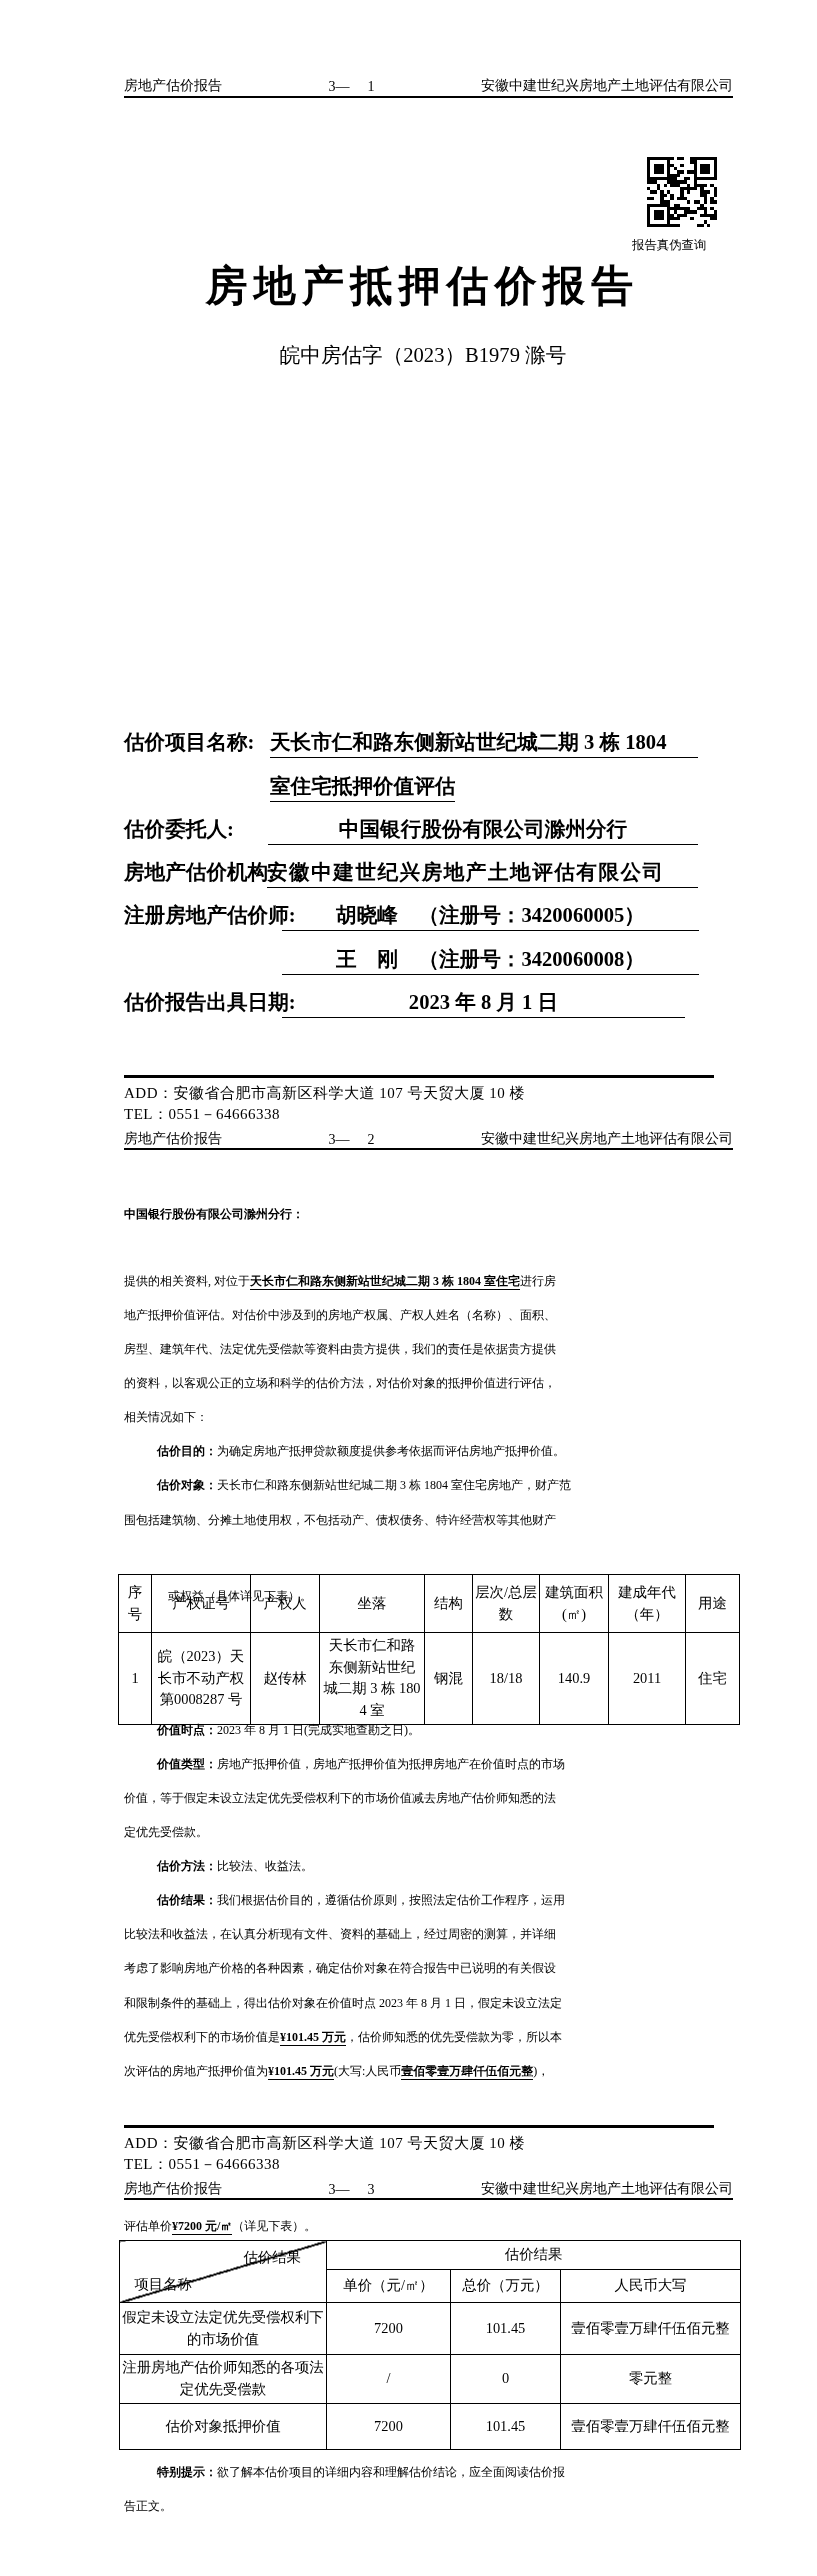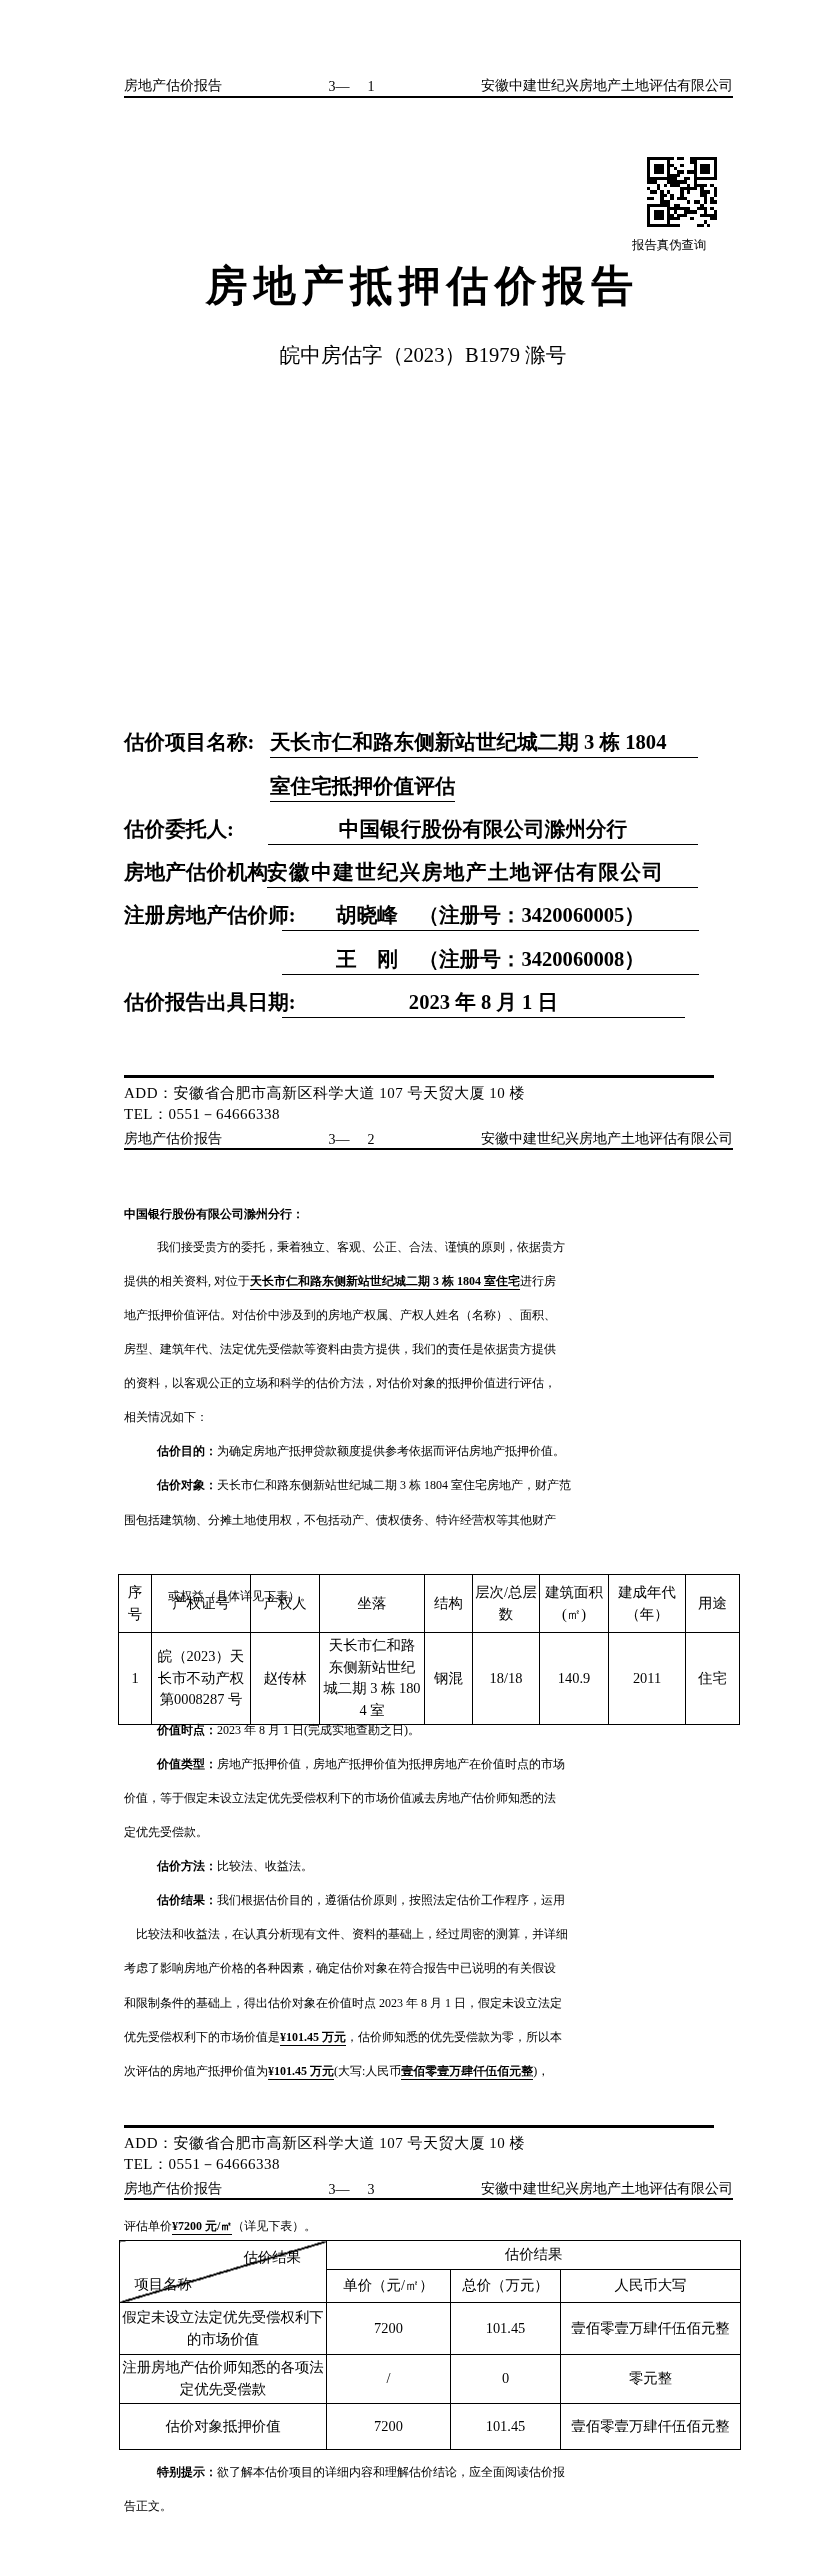--- a/index.html
+++ b/index.html
@@ -227,21 +227,20 @@
     <span class="hdr-mid">
       <span>3—</span>
       <span>2</span>
     </span>
     <span>安徽中建世纪兴房地产土地评估有限公司</span>
   </div>
   <div class="hline" style="top:1148px;"></div>
 
   <div class="bodyline lb" style="top:1206px;">中国银行股份有限公司滁州分行：</div>
 
-  <div class="bodyline ind" style="top:1239px;">我们接受贵方的委托，秉着独立、客观、公正、合法、谨慎的原则，依据贵方</div>
   <div class="bodyline" style="top:1273px;"><span>提供的相关资料, 对位于</span><span class="em">天长市仁和路东侧新站世纪城二期 3 栋 1804 室住宅</span><span>进行房</span></div>
   <div class="bodyline" style="top:1307px;">地产抵押价值评估。对估价中涉及到的房地产权属、产权人姓名（名称）、面积、</div>
   <div class="bodyline" style="top:1341px;">房型、建筑年代、法定优先受偿款等资料由贵方提供，我们的责任是依据贵方提供</div>
   <div class="bodyline" style="top:1375px;">的资料，以客观公正的立场和科学的估价方法，对估价对象的抵押价值进行评估，</div>
   <div class="bodyline" style="top:1409px;">相关情况如下：</div>
 
   <div class="bodyline ind" style="top:1443px;"><span class="lb">估价目的：</span><span>为确定房地产抵押贷款额度提供参考依据而评估房地产抵押价值。</span></div>
   <div class="bodyline ind" style="top:1477px;"><span class="lb">估价对象：</span><span>天长市仁和路东侧新站世纪城二期 3 栋 1804 室住宅房地产，财产范</span></div>
   <div class="bodyline" style="top:1512px;">围包括建筑物、分摊土地使用权，不包括动产、债权债务、特许经营权等其他财产</div>
   <div class="bodyline" style="top:1588px;margin-left:44px;">或权益（具体详见下表）。</div>
@@ -283,21 +282,21 @@
     </tr>
   </tbody>
     </table>
 
   <div class="bodyline ind" style="top:1722px;"><span class="lb">价值时点：</span><span>2023 年 8 月 1 日(完成实地查勘之日)。</span></div>
   <div class="bodyline ind" style="top:1756px;"><span class="lb">价值类型：</span><span>房地产抵押价值，房地产抵押价值为抵押房地产在价值时点的市场</span></div>
   <div class="bodyline" style="top:1790px;">价值，等于假定未设立法定优先受偿权利下的市场价值减去房地产估价师知悉的法</div>
   <div class="bodyline" style="top:1824px;">定优先受偿款。</div>
   <div class="bodyline ind" style="top:1858px;"><span class="lb">估价方法：</span><span>比较法、收益法。</span></div>
   <div class="bodyline ind" style="top:1892px;"><span class="lb">估价结果：</span><span>我们根据估价目的，遵循估价原则，按照法定估价工作程序，运用</span></div>
-  <div class="bodyline" style="top:1926px;margin-left:12px;">比较法和收益法，在认真分析现有文件、资料的基础上，经过周密的测算，并详细</div>
+  <div class="bodyline" style="top:1926px;">比较法和收益法，在认真分析现有文件、资料的基础上，经过周密的测算，并详细</div>
   <div class="bodyline" style="top:1960px;">考虑了影响房地产价格的各种因素，确定估价对象在符合报告中已说明的有关假设</div>
   <div class="bodyline" style="top:1995px;">和限制条件的基础上，得出估价对象在价值时点 2023 年 8 月 1 日，假定未设立法定</div>
   <div class="bodyline" style="top:2029px;"><span>优先受偿权利下的市场价值是</span><span class="em">¥101.45 万元</span><span>，估价师知悉的优先受偿款为零，所以本</span></div>
   <div class="bodyline" style="top:2063px;"><span>次评估的房地产抵押价值为</span><span class="em">¥101.45 万元</span><span>(大写:人民币</span><span class="em">壹佰零壹万肆仟伍佰元整</span><span>)，</span></div>
 
   <div class="fline" style="top:2125px;"></div>
   <div class="foot" style="top:2134px;">ADD：安徽省合肥市高新区科学大道 107 号天贸大厦 10 楼</div>
   <div class="foot" style="top:2155px;">TEL：0551－64666338</div>
 
   <div class="hdr" style="top:2180px;">

